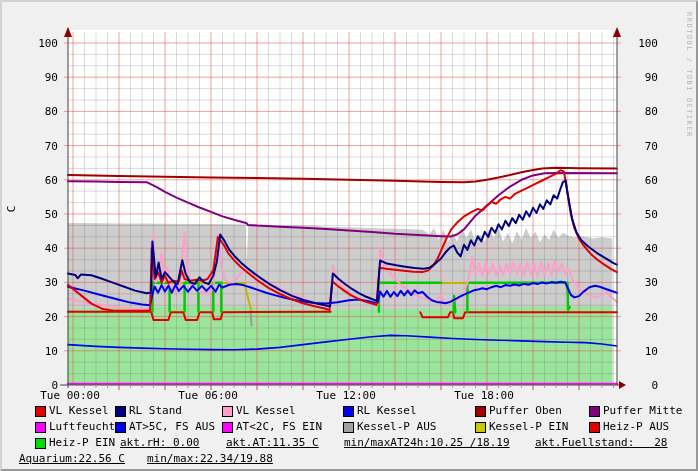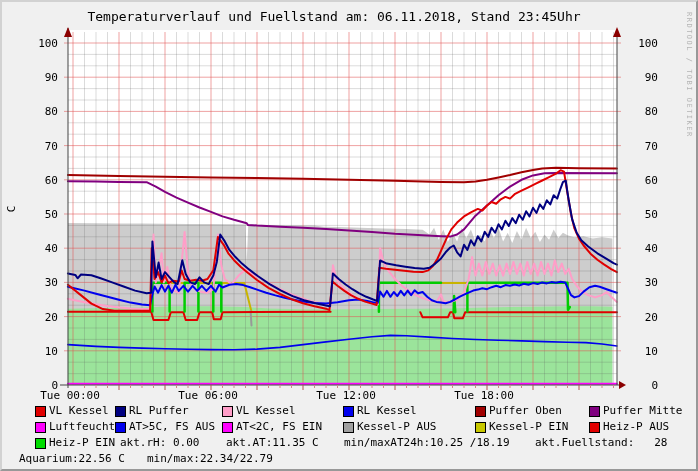--- a/index.html
+++ b/index.html
@@ -29,21 +29,21 @@
     font-family:"DejaVu Sans Mono","Liberation Mono",monospace;
   }
   #chart{position:absolute;top:0;left:0;}
   #legend{position:absolute;top:0;left:0;width:698px;height:471px;pointer-events:none;}
   .leg-item{position:absolute;height:13px;font-size:11px;color:#000;white-space:pre;line-height:12px;}
   .leg-sq{
     position:absolute;left:0;top:1px;width:9px;height:9px;
     border:1px solid #000;display:inline-block;
   }
   .leg-lbl{position:absolute;left:14px;top:0;}
-  .leg-text{position:absolute;top:0;left:0;}
+  .leg-text{position:absolute;top:0;left:0;text-decoration:underline;}
   svg text{font-family:"DejaVu Sans Mono","Liberation Mono",monospace;}
 </style>
 </head>
 <body>
 
 <div id="frame">
   <svg id="chart" width="698" height="400">
       <rect x="66" y="28" width="549" height="355" fill="#ffffff"></rect>
       <path d="M65.9 220.9 L94.0 221.2 L117.0 221.4 L140.0 221.6 L163.0 221.7 L186.0 221.9 L209.0 222.1 L232.0 222.3 L243.5 222.6 L244.7 259.9 L246.3 222.6 L266.5 222.9 L289.5 223.3 L312.5 223.6 L321.7 224.7 L335.5 225.0 L358.5 225.7 L381.5 226.4 L404.5 227.0 L420.6 227.7 L427.5 232.5 L432.1 225.7 L436.7 237.7 L441.3 227.4 L445.9 240.0 L450.5 230.8 L455.1 239.4 L459.7 225.7 L464.3 235.9 L468.9 227.4 L473.5 240.0 L478.1 232.5 L482.7 239.4 L487.3 226.4 L491.9 235.9 L496.5 225.7 L501.1 239.4 L505.7 230.8 L510.3 241.1 L514.9 229.1 L519.5 237.7 L524.1 225.7 L528.7 235.9 L533.3 229.8 L537.9 240.0 L542.5 232.5 L547.1 237.7 L551.7 227.4 L556.3 235.9 L560.9 230.8 L565.5 233.2 L572.4 235.3 L581.6 234.2 L590.8 236.6 L600.0 235.3 L610.4 236.6 L610.4 383 L65.9 383 Z" fill="#cdcdcd" stroke="none"></path>
       <path d="M65.9 306.7 L105.5 306.1 L140.0 305.4 L174.5 304.3 L209.0 304.3 L243.5 305.0 L266.5 306.4 L289.5 307.1 L324.0 307.4 L370.0 307.1 L416.0 306.7 L450.5 306.4 L466.6 306.1 L485.0 305.4 L508.0 305.0 L531.0 304.7 L565.5 304.3 L588.5 304.3 L610.4 304.7 L610.4 383 L65.9 383 Z" fill="#9be49b" stroke="none"></path>
@@ -218,36 +218,35 @@
       <text x="56" y="79.19999999999999" text-anchor="end" font-size="11" fill="#000">90</text>
       <text x="656" y="79.19999999999999" text-anchor="end" font-size="11" fill="#000">90</text>
       <text x="56" y="45" text-anchor="end" font-size="11" fill="#000">100</text>
       <text x="656" y="45" text-anchor="end" font-size="11" fill="#000">100</text>
       <text x="68" y="397" text-anchor="middle" font-size="11" fill="#000">Tue 00:00</text>
       <text x="206" y="397" text-anchor="middle" font-size="11" fill="#000">Tue 06:00</text>
       <text x="344" y="397" text-anchor="middle" font-size="11" fill="#000">Tue 12:00</text>
       <text x="482" y="397" text-anchor="middle" font-size="11" fill="#000">Tue 18:00</text>
       <text x="13" y="207" text-anchor="middle" font-size="11" fill="#000" transform="rotate(-90 13 207)">C</text>
     </svg>
-  <div id="title">Temperaturverlauf und Fuellstand am: 06.11.2018, Stand 23:45Uhr</div>
   <div id="watermark">RRDTOOL / TOBI OETIKER</div>
   <div id="legend">
       <div class="leg-item" style="left: 33px; top: 403px;"><span class="leg-sq" style="background: rgb(224, 0, 0);"></span><span class="leg-lbl">VL Kessel</span></div>
-      <div class="leg-item" style="left: 113px; top: 403px;"><span class="leg-sq" style="background: rgb(0, 0, 128);"></span><span class="leg-lbl">RL Puffer</span></div>
+      <div class="leg-item" style="left: 113px; top: 403px;"><span class="leg-sq" style="background: rgb(0, 0, 128);"></span><span class="leg-lbl">RL Stand</span></div>
       <div class="leg-item" style="left: 220px; top: 403px;"><span class="leg-sq" style="background: rgb(255, 158, 200);"></span><span class="leg-lbl">VL Kessel</span></div>
       <div class="leg-item" style="left: 341px; top: 403px;"><span class="leg-sq" style="background: rgb(0, 0, 238);"></span><span class="leg-lbl">RL Kessel</span></div>
       <div class="leg-item" style="left: 473px; top: 403px;"><span class="leg-sq" style="background: rgb(160, 0, 0);"></span><span class="leg-lbl">Puffer Oben</span></div>
       <div class="leg-item" style="left: 587px; top: 403px;"><span class="leg-sq" style="background: rgb(128, 0, 128);"></span><span class="leg-lbl">Puffer Mitte</span></div>
       <div class="leg-item" style="left: 33px; top: 419px;"><span class="leg-sq" style="background: rgb(255, 0, 255);"></span><span class="leg-lbl">Luftfeuchte</span></div>
       <div class="leg-item" style="left: 113px; top: 419px;"><span class="leg-sq" style="background: rgb(0, 0, 238);"></span><span class="leg-lbl">AT&gt;5C, FS AUS</span></div>
       <div class="leg-item" style="left: 220px; top: 419px;"><span class="leg-sq" style="background: rgb(255, 0, 255);"></span><span class="leg-lbl">AT&lt;2C, FS EIN</span></div>
       <div class="leg-item" style="left: 341px; top: 419px;"><span class="leg-sq" style="background: rgb(160, 160, 160);"></span><span class="leg-lbl">Kessel-P AUS</span></div>
       <div class="leg-item" style="left: 473px; top: 419px;"><span class="leg-sq" style="background: rgb(200, 200, 0);"></span><span class="leg-lbl">Kessel-P EIN</span></div>
       <div class="leg-item" style="left: 587px; top: 419px;"><span class="leg-sq" style="background: rgb(224, 0, 0);"></span><span class="leg-lbl">Heiz-P AUS</span></div>
       <div class="leg-item" style="left: 33px; top: 435px;"><span class="leg-sq" style="background: rgb(0, 221, 0);"></span><span class="leg-lbl">Heiz-P EIN</span></div>
       <div class="leg-item" style="left: 118px; top: 435px;"><span class="leg-text">akt.rH: 0.00</span></div>
       <div class="leg-item" style="left: 224px; top: 435px;"><span class="leg-text">akt.AT:11.35 C</span></div>
       <div class="leg-item" style="left: 342px; top: 435px;"><span class="leg-text">min/maxAT24h:10.25 /18.19</span></div>
       <div class="leg-item" style="left: 533px; top: 435px;"><span class="leg-text">akt.Fuellstand:   28</span></div>
       <div class="leg-item" style="left: 17px; top: 451px;"><span class="leg-text">Aquarium:22.56 C</span></div>
-      <div class="leg-item" style="left: 145px; top: 451px;"><span class="leg-text">min/max:22.34/22.79</span></div>
+      <div class="leg-item" style="left: 145px; top: 451px;"><span class="leg-text">min/max:22.34/19.88</span></div>
     </div>
 </div>
 
 </body></html>

